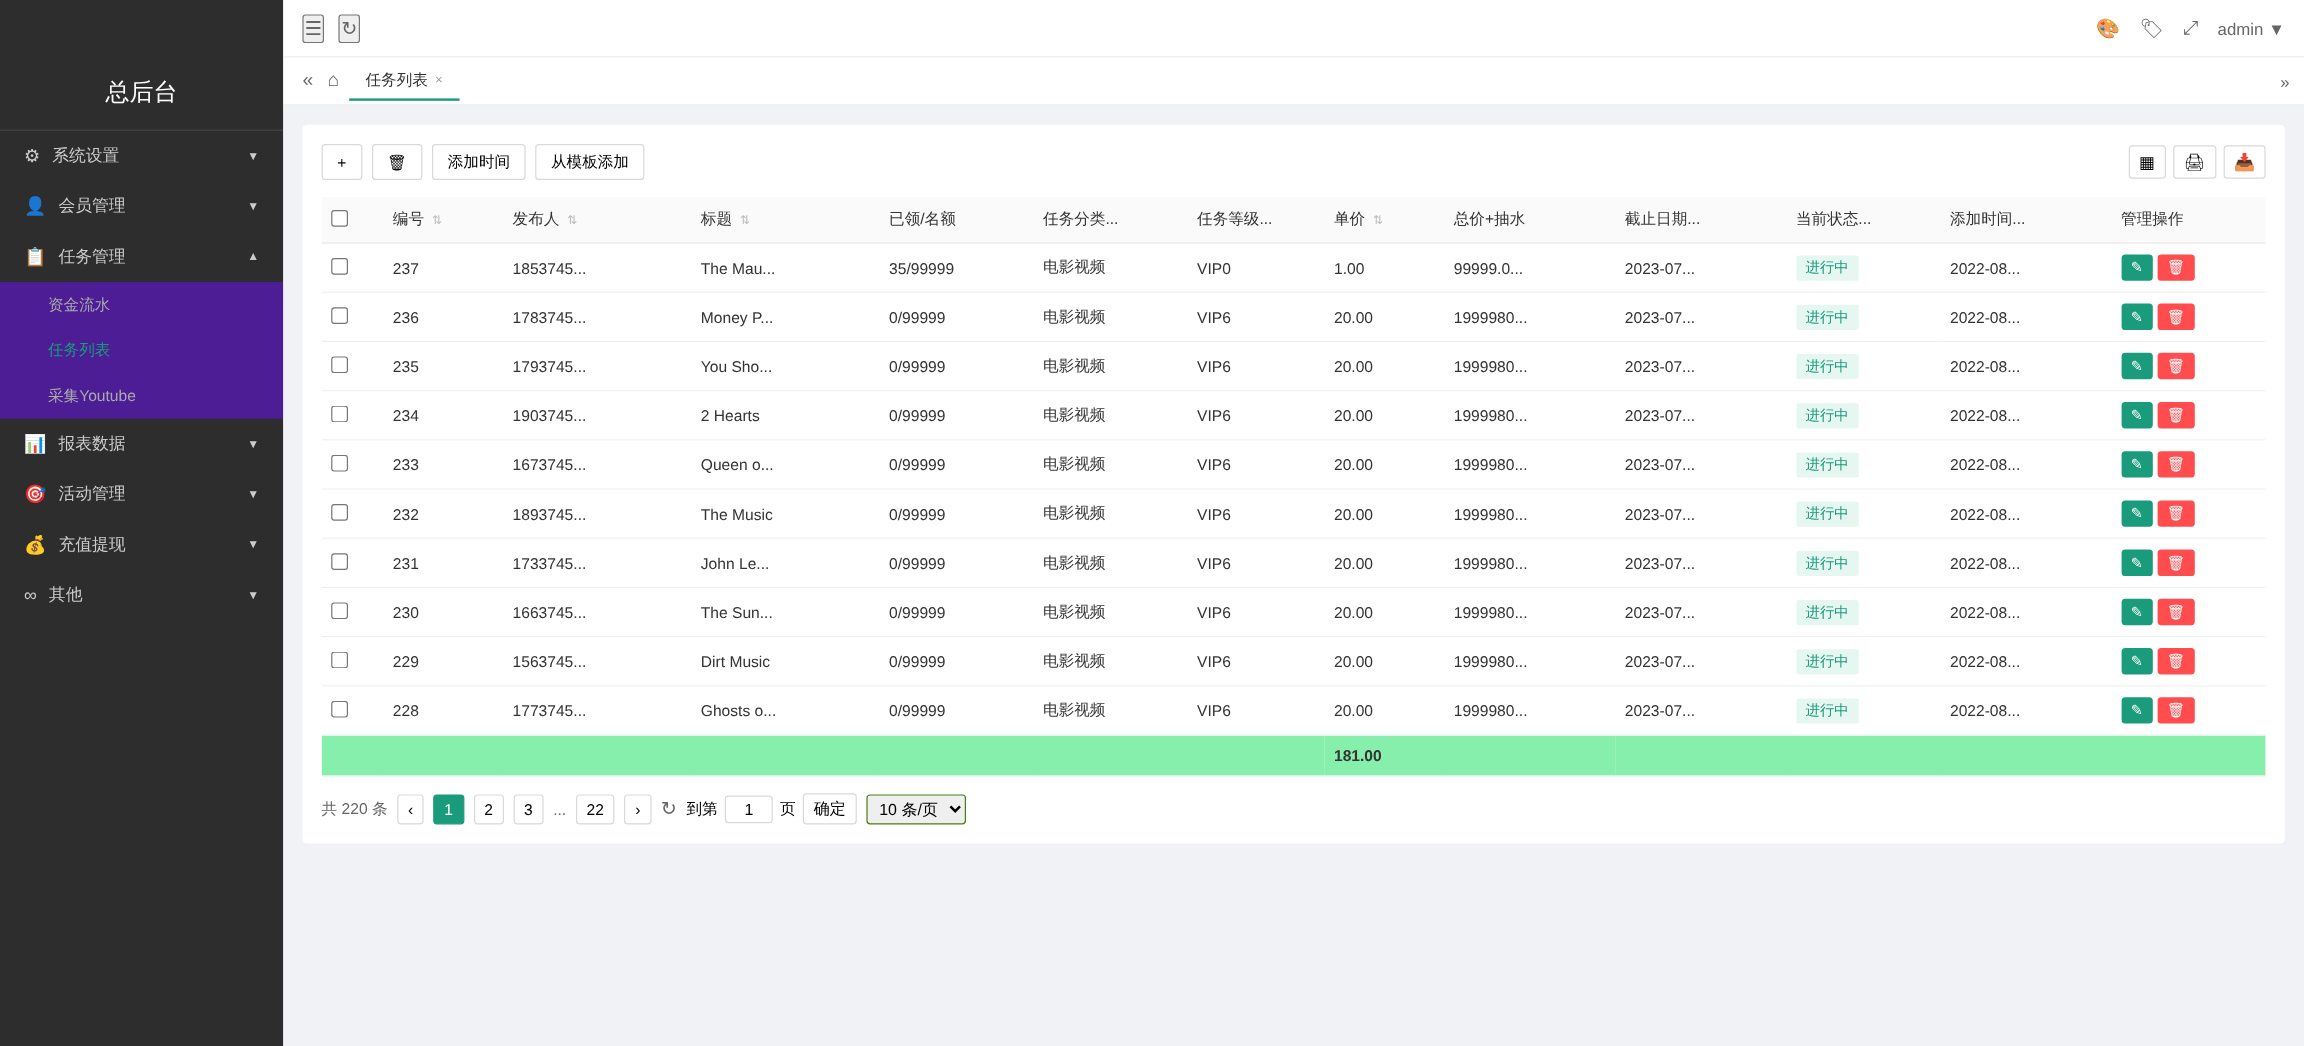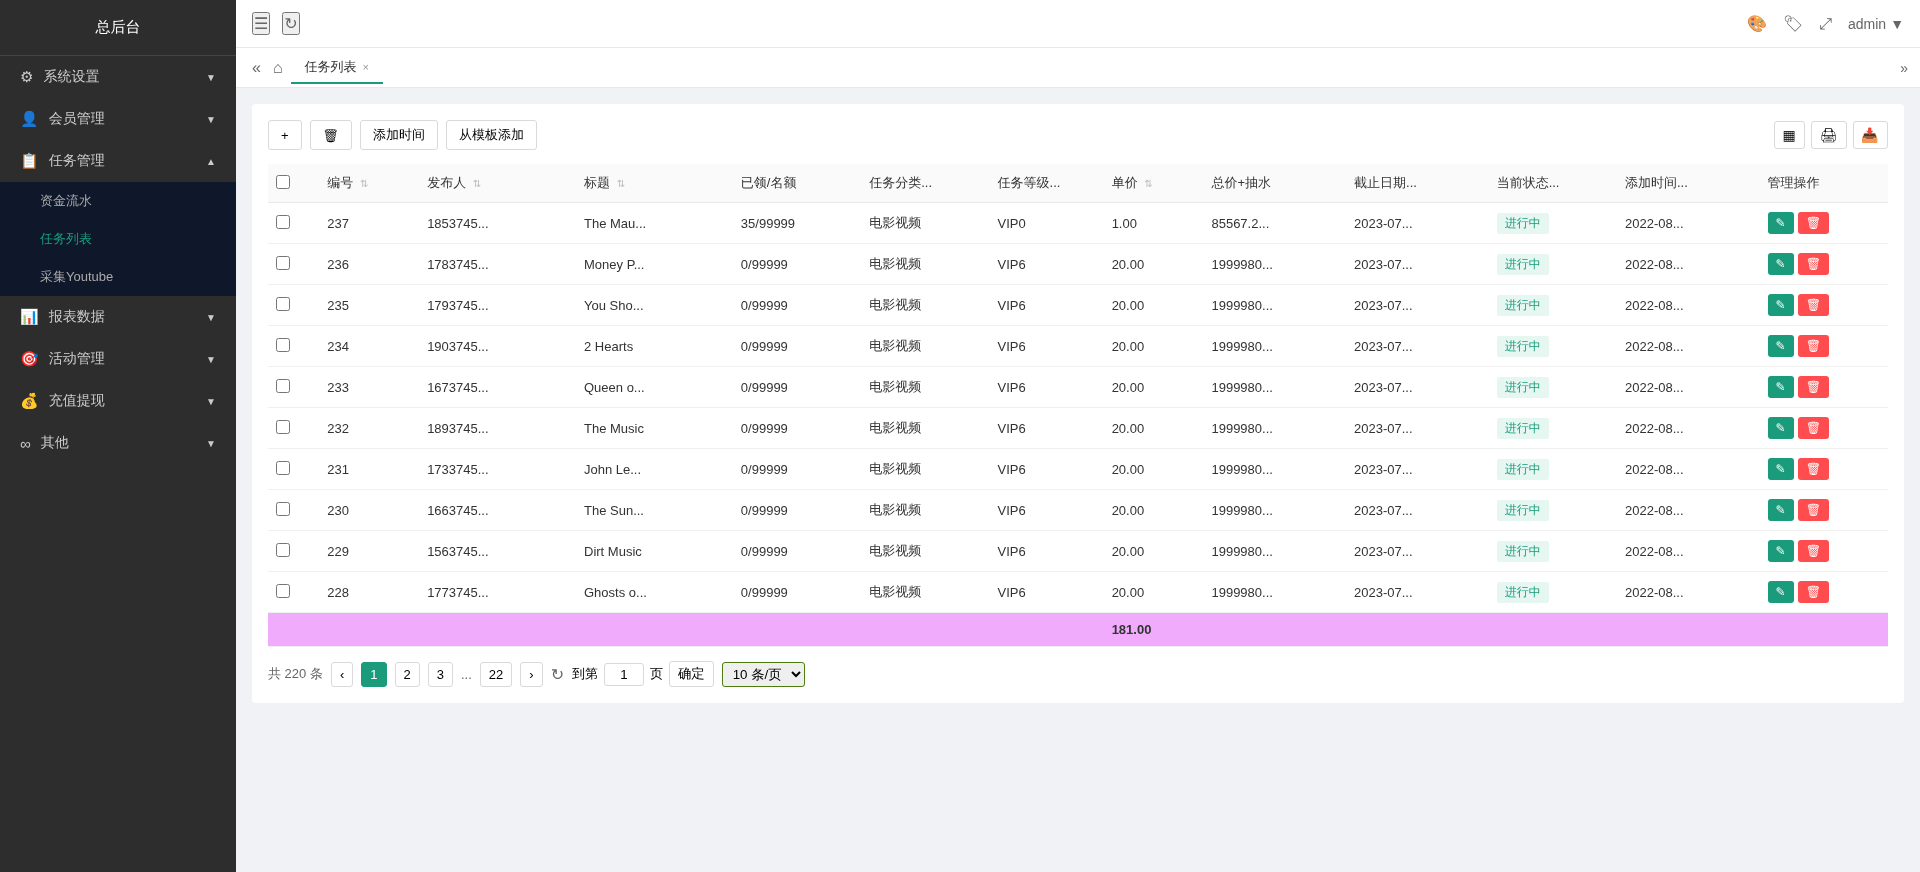--- a/index.html
+++ b/index.html
@@ -1,26 +1,26 @@
 <!DOCTYPE html>
 <html><head>
   <meta charset="utf-8">
   <style>
     * { box-sizing: border-box; margin: 0; padding: 0; }
     body { font-family: -apple-system, BlinkMacSystemFont, 'PingFang SC', 'Microsoft YaHei', sans-serif; font-size: 13px; background: #f0f2f5; display: flex; height: 872px; overflow: hidden; }
 
     
     .sidebar { width: 236px; background: #2d2d2d; color: #ccc; display: flex; flex-direction: column; flex-shrink: 0; height: 100%; }
-    .sidebar-title { text-align: center; padding: 18px 0; font-size: 15px; color: #fff; border-bottom: 1px solid #444; }
+    .sidebar-title { text-align: center; padding: 18px 0; font-size: 20px; color: #fff; border-bottom: 1px solid #444; margin-top: 45px; }
     .sidebar-menu { flex: 1; overflow-y: auto; }
     .sidebar-item { display: flex; align-items: center; justify-content: space-between; padding: 12px 20px; cursor: pointer; color: #ccc; font-size: 14px; }
     .sidebar-item-icon { margin-right: 10px; font-size: 15px; }
     .sidebar-item-label { flex: 1; }
     .sidebar-arrow { font-size: 10px; }
-    .sidebar-sub { background: #0f172a; }
+    .sidebar-sub { background: #4c1d95; }
     .sidebar-sub-item { padding: 10px 20px 10px 40px; cursor: pointer; color: #aaa; font-size: 13px; }
     .sidebar-sub-item.active { color: #1a9b7b; }
 
     
     .main { flex: 1; display: flex; flex-direction: column; overflow: hidden; }
 
     
     .topbar { height: 48px; background: #fff; display: flex; align-items: center; padding: 0 16px; border-bottom: 1px solid #e8e8e8; justify-content: space-between; }
     .topbar-left { display: flex; align-items: center; gap: 12px; }
     .topbar-right { display: flex; align-items: center; gap: 16px; color: #666; }
@@ -63,21 +63,21 @@
     .col-total { width: 100px; }
     .col-deadline { width: 100px; }
     .col-status { width: 90px; }
     .col-addtime { width: 100px; }
     .col-action { width: 90px; }
     .sort-icon { color: #bbb; margin-left: 3px; font-size: 10px; }
     .status-badge { display: inline-block; padding: 2px 8px; border-radius: 2px; font-size: 12px; background: #e6f7f2; color: #1a9b7b; }
     .action-edit { background: #1a9b7b; color: #fff; border: none; padding: 4px 8px; border-radius: 3px; cursor: pointer; font-size: 12px; }
     .action-del { background: #ff4d4f; color: #fff; border: none; padding: 4px 8px; border-radius: 3px; cursor: pointer; font-size: 12px; }
     .action-cell { display: flex; gap: 4px; }
-    .summary-row td { font-weight: bold; background: #f0abfc; }
+    .summary-row td { font-weight: bold; background: #86efac; }
 
     
     .pagination { display: flex; align-items: center; gap: 8px; margin-top: 14px; font-size: 13px; }
     .page-info { color: #666; }
     .page-btn { border: 1px solid #d9d9d9; background: #fff; padding: 4px 8px; border-radius: 3px; cursor: pointer; font-size: 13px; }
     .page-btn.active { background: #1a9b7b; color: #fff; border-color: #1a9b7b; }
     .page-goto { display: flex; align-items: center; gap: 6px; }
     .page-input { border: 1px solid #d9d9d9; padding: 3px 6px; width: 40px; border-radius: 3px; text-align: center; }
     .page-confirm { background: #fff; border: 1px solid #d9d9d9; padding: 3px 8px; border-radius: 3px; cursor: pointer; }
     .page-select { border: 1px solid #4d7c0f; padding: 3px 6px; border-radius: 3px; cursor: pointer; }
@@ -234,21 +234,21 @@
     <td class="col-check">
       <input type="checkbox" style="">
     </td>
     <td class="col-id">237</td>
     <td class="col-publisher">1853745...</td>
     <td class="col-title">The Mau...</td>
     <td class="col-quota">35/99999</td>
     <td class="col-category">电影视频</td>
     <td class="col-level">VIP0</td>
     <td class="col-price">1.00</td>
-    <td class="col-total">85567.2...</td>
+    <td class="col-total">99999.0...</td>
     <td class="col-deadline">2023-07...</td>
     <td class="col-status"><span class="status-badge">进行中</span></td>
     <td class="col-addtime">2022-08...</td>
     <td class="col-action">
       <div class="action-cell">
         <button class="action-edit">✎</button>
         <button class="action-del">🗑</button>
       </div>
     </td>
   </tr>

